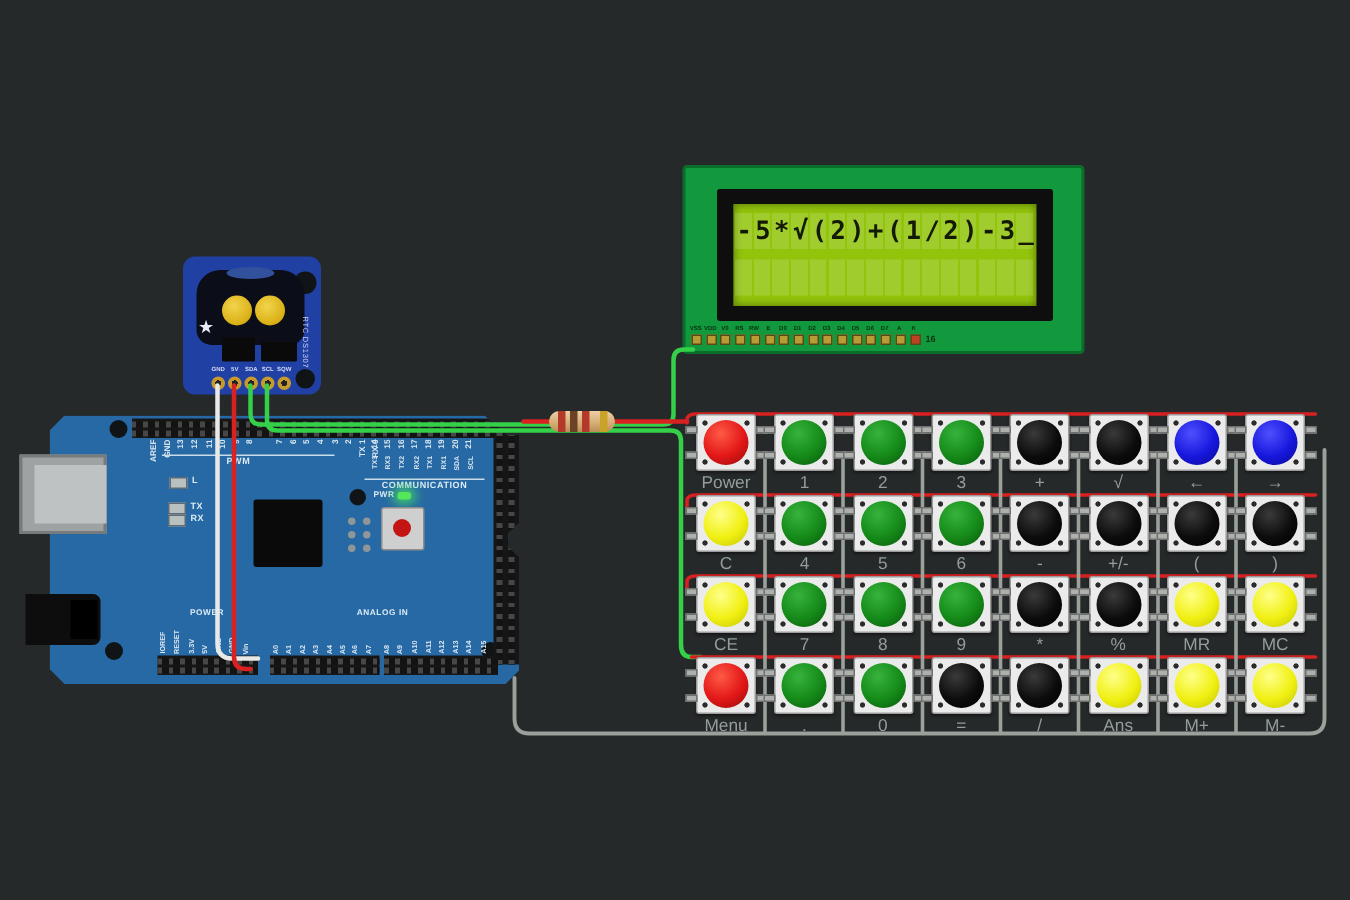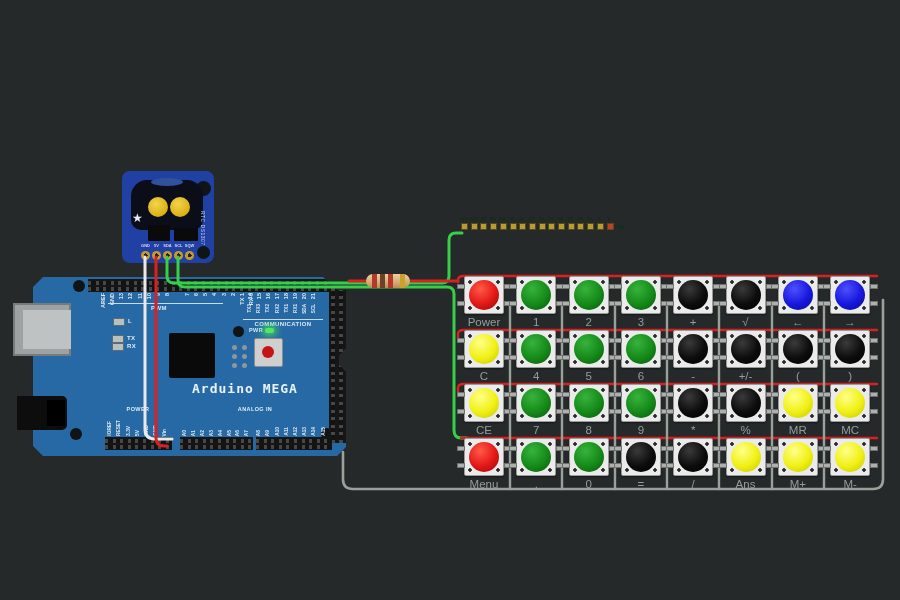--- a/index.html
+++ b/index.html
@@ -241,21 +241,20 @@
     <div id="icsp">
       <i style="left:2px;top:1px;"></i>
         <i style="left:12px;top:1px;"></i>
       <i style="left:2px;top:10px;"></i>
         <i style="left:12px;top:10px;"></i>
       <i style="left:2px;top:19px;"></i>
         <i style="left:12px;top:19px;"></i>
     </div>
     <div id="reset-btn"></div>
 
-    <div id="board-title">Arduino MEGA</div>
 
     <div class="silk" style="left:85px;top:129px;width:40px;text-align:center;font-size:5.5px;">POWER</div>
     <div class="silk" style="left:191px;top:129px;width:62px;text-align:center;font-size:5.5px;">ANALOG IN</div>
     <div class="pinrow bottom-anchor" style="left:73px;top:134px;height:25px;font-size:4.8px;">
         <span class="cell" style="width: 9.2px;">
           <span class="rot">IOREF</span>
         </span>
         <span class="cell" style="width: 9.2px;">
           <span class="rot">RESET</span>
         </span>
@@ -356,20 +355,29 @@
           <span class="flat">SQW</span>
         </span>
       </div>
     <div class="rtc-pin" style="left:19px;top:80px;"></div>
     <div class="rtc-pin" style="left:30px;top:80px;"></div>
     <div class="rtc-pin" style="left:41px;top:80px;"></div>
     <div class="rtc-pin" style="left:52px;top:80px;"></div>
     <div class="rtc-pin" style="left:63px;top:80px;"></div>
   </div>
 
+  <div id="lcd" class="abs">
+    <div id="lcd-bezel">
+      <div id="lcd-screen">
+        <div class="lcd-cellrow" style="top:6px;"></div>
+        <div class="lcd-cellrow" style="top:37px;"></div>
+        <div id="lcd-text">-5*√(2)+(1/2)-3_</div>
+      </div>
+    </div>
+  </div>
   <div class="pinrow flat" id="lcd-pin-labels">
       <span class="cell" style="width: 9.7px;">
         <span class="flat">VSS</span>
       </span>
       <span class="cell" style="width: 9.7px;">
         <span class="flat">VDD</span>
       </span>
       <span class="cell" style="width: 9.7px;">
         <span class="flat">V0</span>
       </span>

